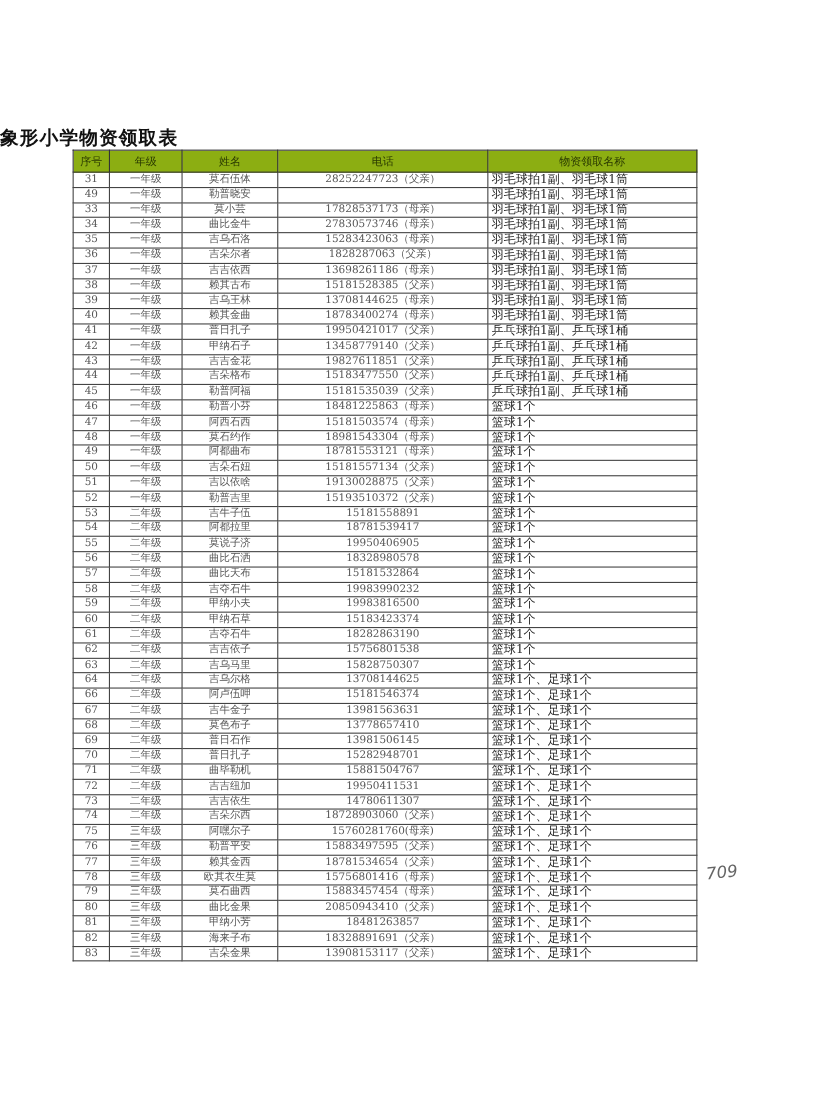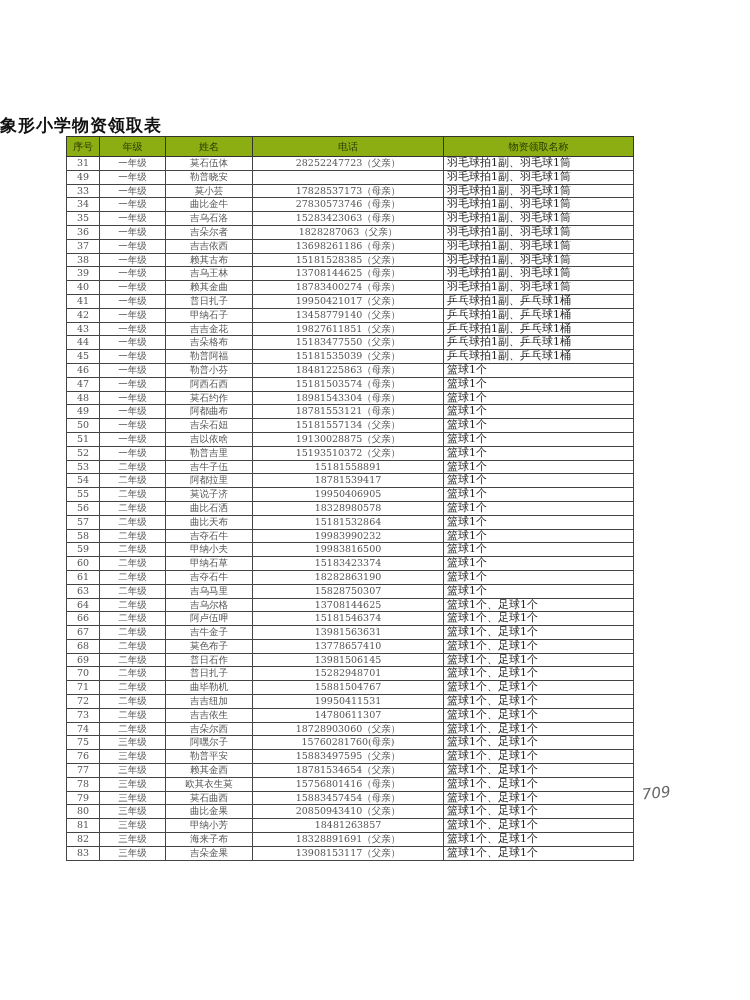--- a/index.html
+++ b/index.html
@@ -254,20 +254,27 @@
         <td class="item">篮球1个</td>
       </tr>
       <tr>
         <td>61</td>
         <td>二年级</td>
         <td>吉夺石牛</td>
         <td>18282863190</td>
         <td class="item">篮球1个</td>
       </tr>
       <tr>
+        <td>62</td>
+        <td>二年级</td>
+        <td>吉吉依子</td>
+        <td>15756801538</td>
+        <td class="item">篮球1个</td>
+      </tr>
+      <tr>
         <td>63</td>
         <td>二年级</td>
         <td>吉乌马里</td>
         <td>15828750307</td>
         <td class="item">篮球1个</td>
       </tr>
       <tr>
         <td>64</td>
         <td>二年级</td>
         <td>吉乌尔格</td>

